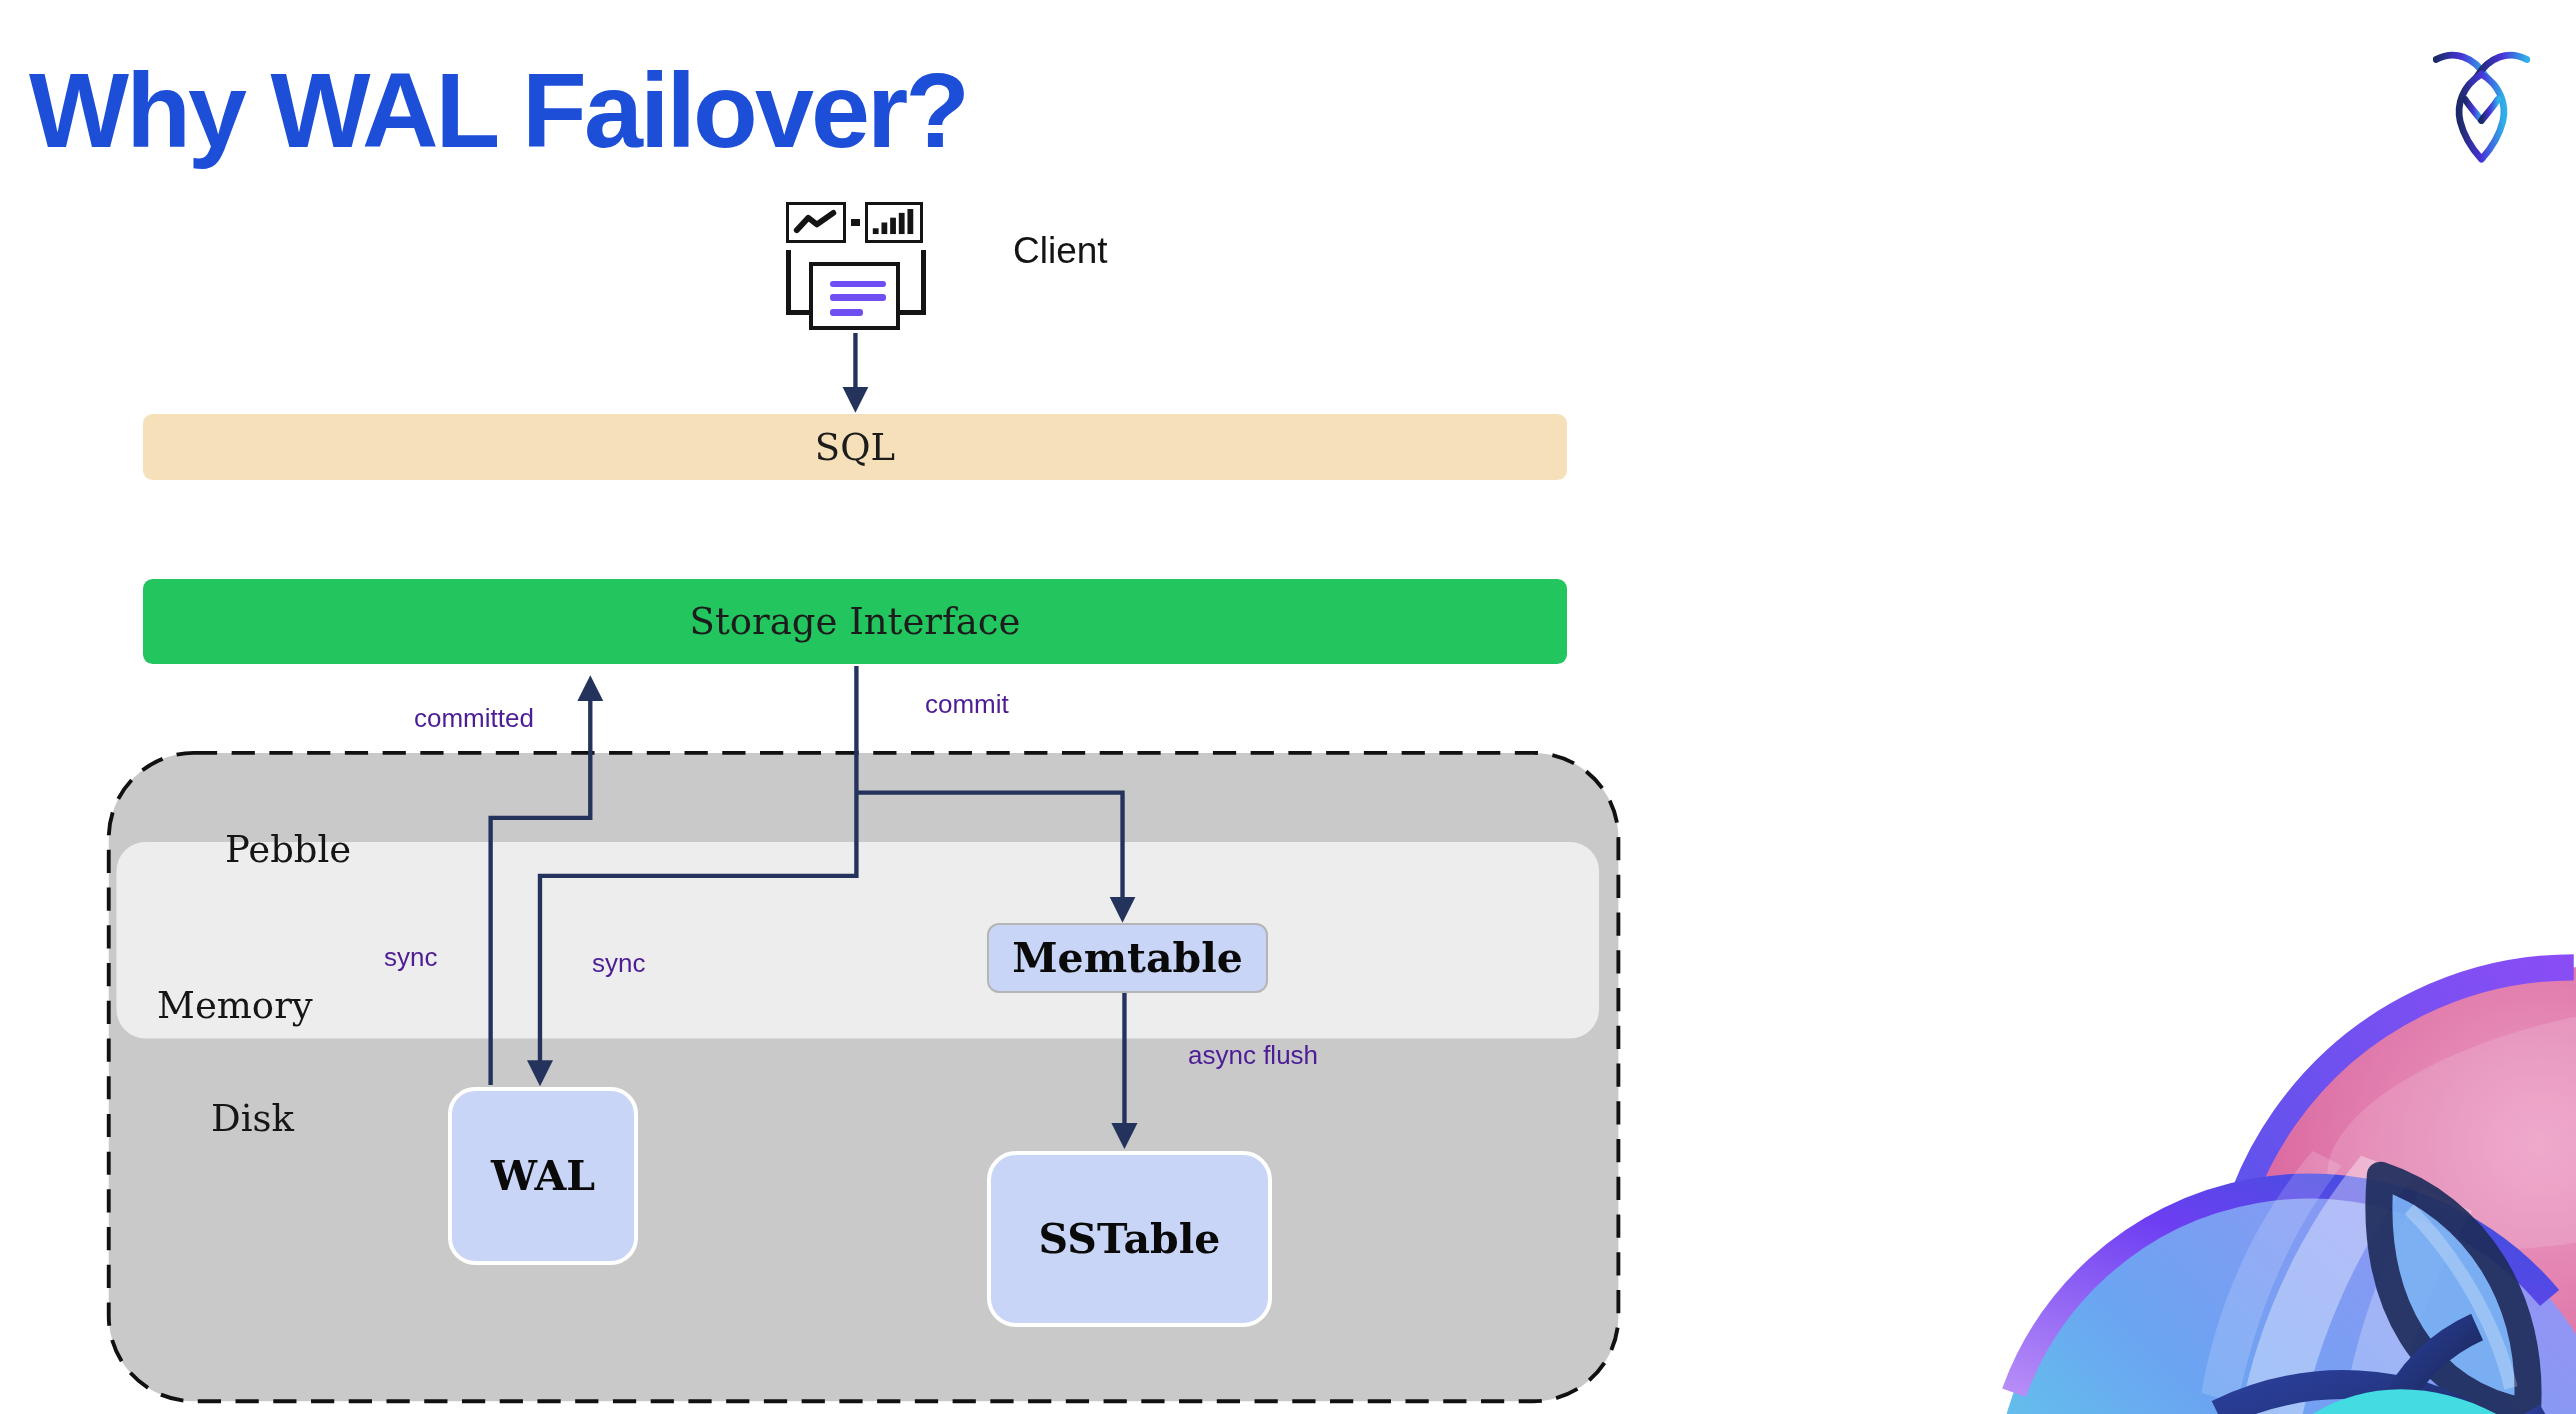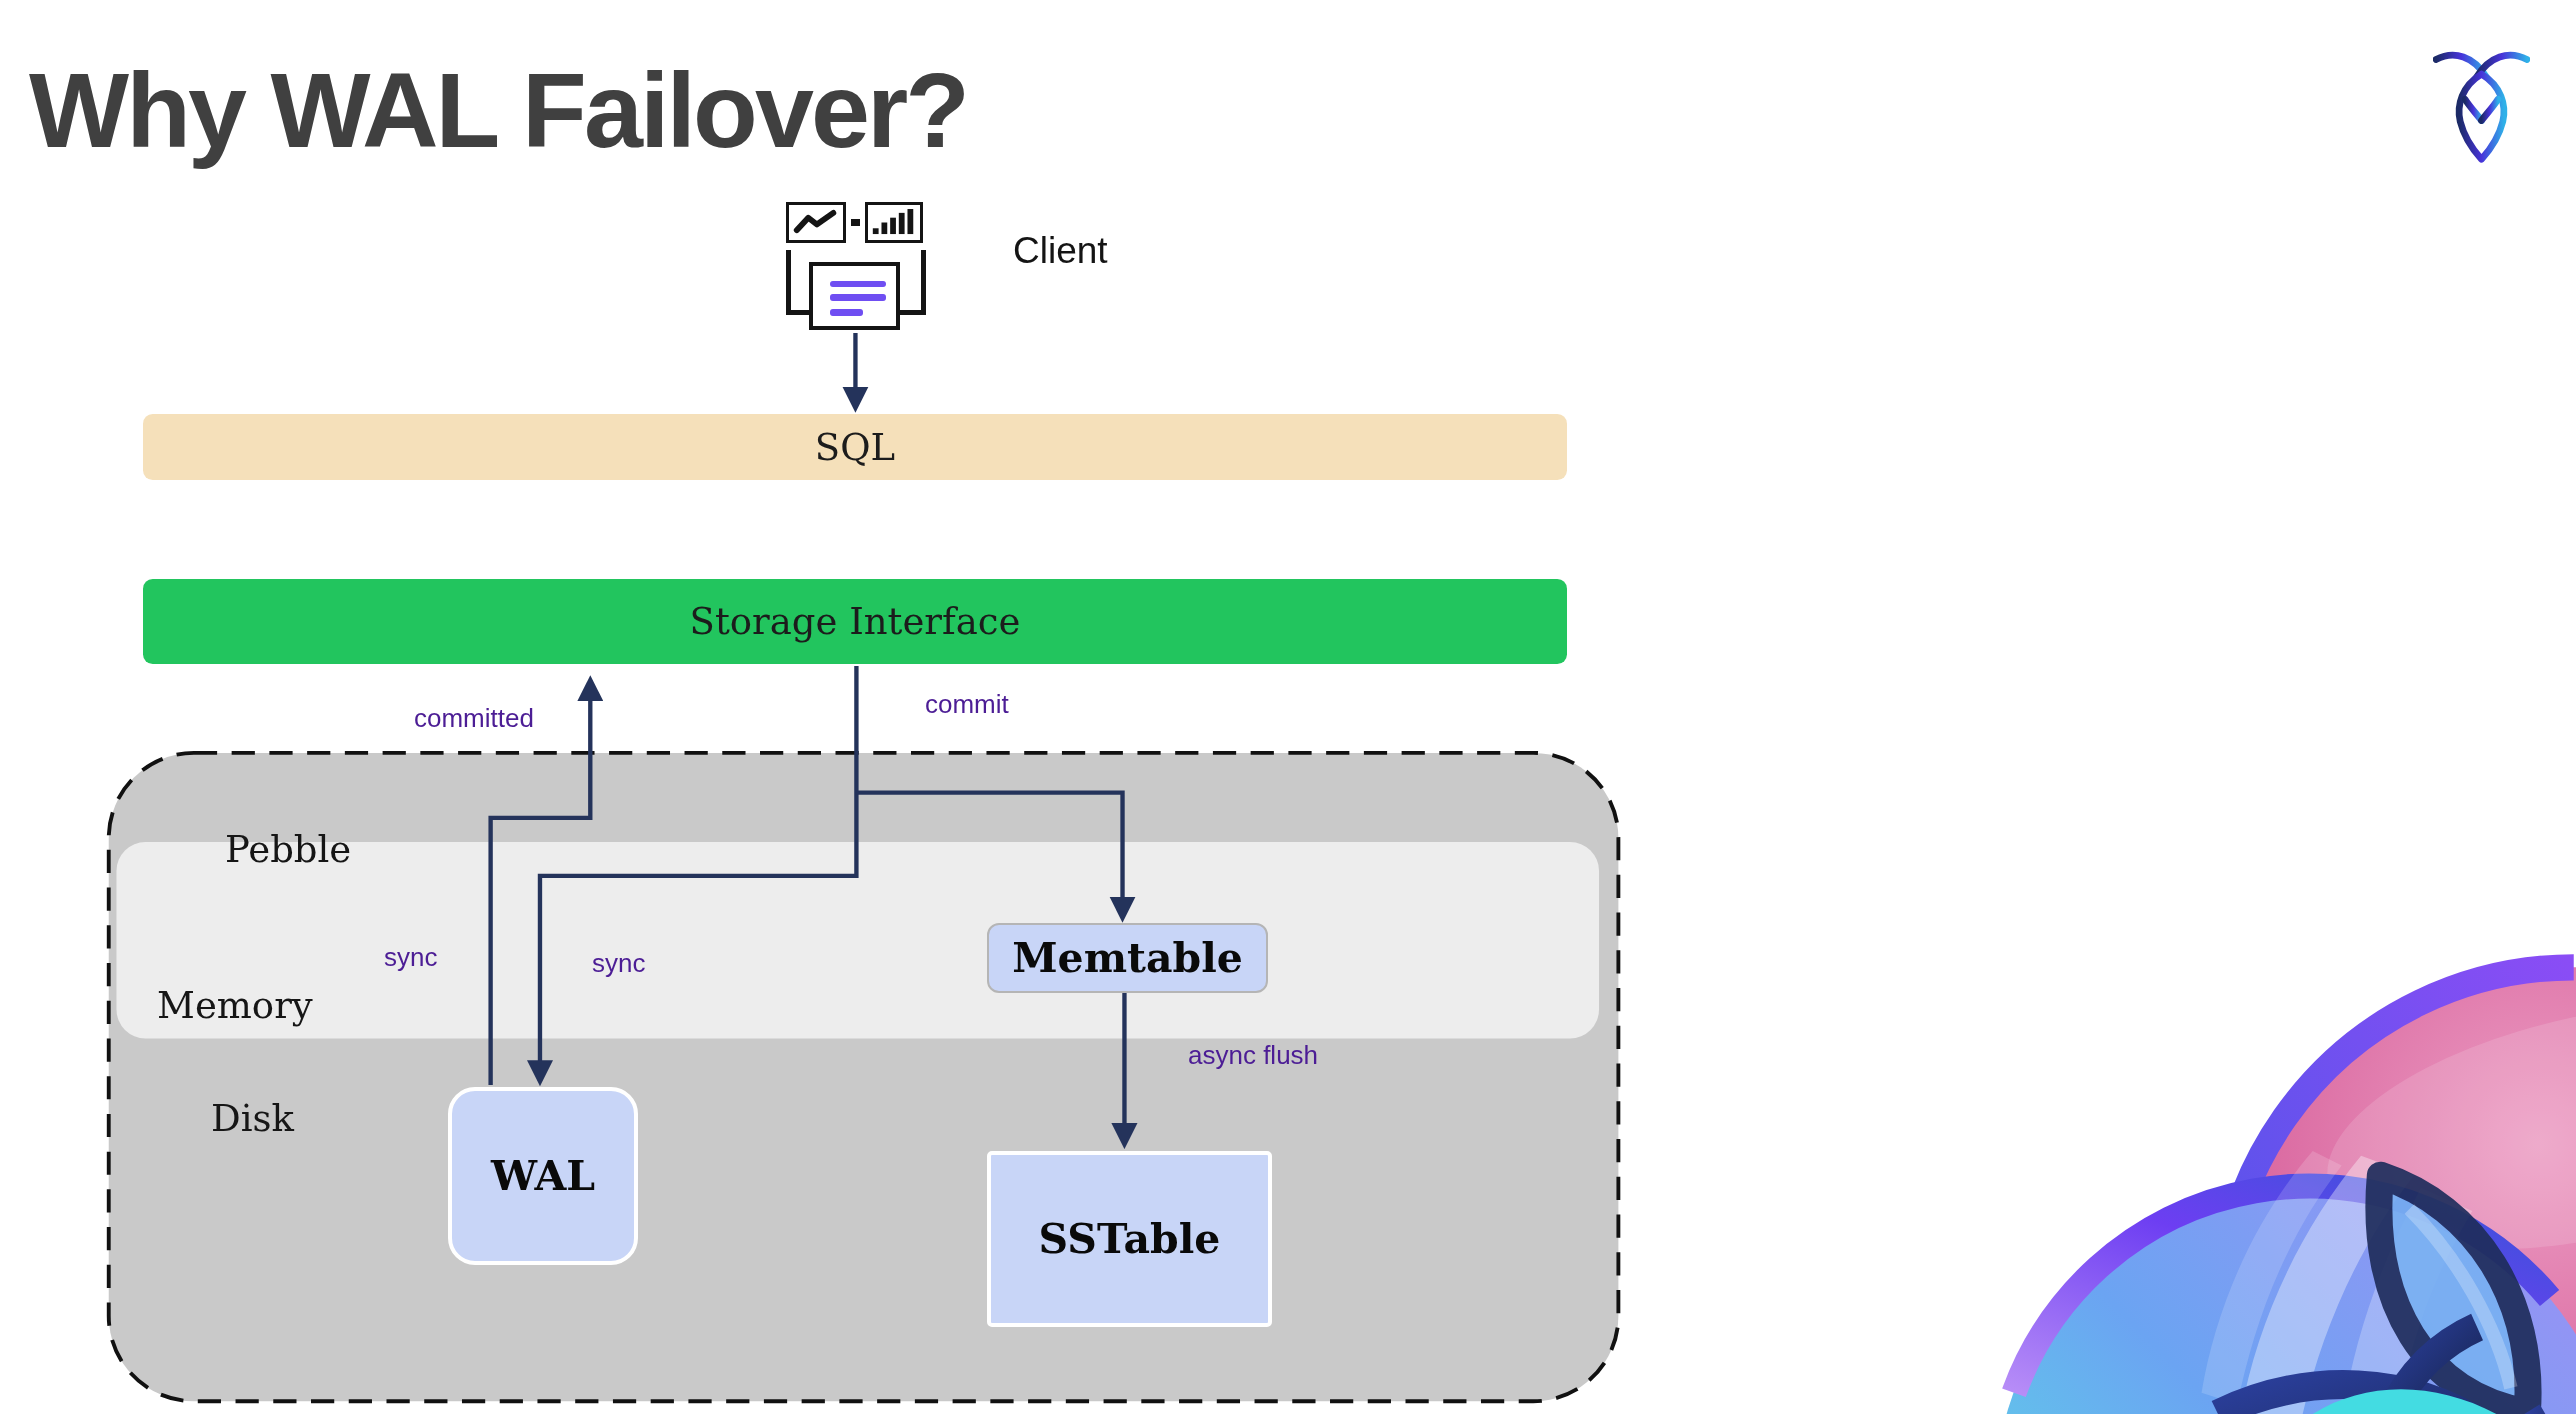--- a/index.html
+++ b/index.html
@@ -1,21 +1,21 @@
 <!DOCTYPE html>
 <html><head>
 <meta charset="utf-8">
 <style>
   html,body{margin:0;padding:0;background:#ffffff;}
   .slide{position:relative;width:2576px;height:1415px;background:#ffffff;overflow:hidden;
          font-family:"Liberation Sans",sans-serif;}
   .abs{position:absolute;}
 
   
-  .title{left:29px;top:50px;font-size:106px;font-weight:700;letter-spacing:-2.9px;color:#404040;
+  .title{left:29px;top:50px;font-size:106px;font-weight:700;letter-spacing:-2.9px;color:#1d4ed8;
          font-family:"Liberation Sans",sans-serif;text-align:right;}
 
   
   .chartbox{border:3.9px solid #141414;background:#fff;}
   .dash{background:#141414;}
   .bracket-l{border-left:5.8px solid #141414;border-bottom:5.8px solid #141414;}
   .bracket-r{border-right:5.8px solid #141414;border-bottom:5.8px solid #141414;}
   .docbox{border:4.8px solid #141414;background:#fff;}
   .docline{position:absolute;height:6.8px;border-radius:2.9px;}
 
@@ -31,21 +31,21 @@
   
   .zone-label{font-family:"DejaVu Serif","Liberation Serif",serif;font-size:37px;color:#161616;}
   
   .edge-label{font-size:26px;color:#4c1d95;}
 
   
   .node{display:flex;align-items:center;justify-content:center;
         font-family:"DejaVu Serif","Liberation Serif",serif;font-weight:700;font-size:41px;color:#0a0a0a;}
   .node-wal{left:448px;top:1087px;width:182px;height:170px;border:4.8px solid #ffffff;border-radius:27px;}
   .node-memtable{left:987px;top:923px;width:277px;height:66px;border:2.9px solid #b5b5b5;border-radius:12px;}
-  .node-sstable{left:987px;top:1151px;width:277px;height:168px;border:4.8px solid #ffffff;border-radius:5px;text-align:right;}
+  .node-sstable{left:987px;top:1151px;width:277px;height:168px;border:4.8px solid #ffffff;border-radius:29px;text-align:right;}
 
   
   .bullets{left:1716px;top:538px;width:764px;}
   .bullet{display:flex;margin-bottom:40px;}
   .bullet .dot{width:26px;height:26px;border-radius:50%;background:#000;margin-top:20.3px;flex:none;}
   .bullet .btxt{margin-left:75px;width:639px;font-size:43px;line-height:66px;color:#111;}
 
   svg{display:block;}
 </style>
 </head>

